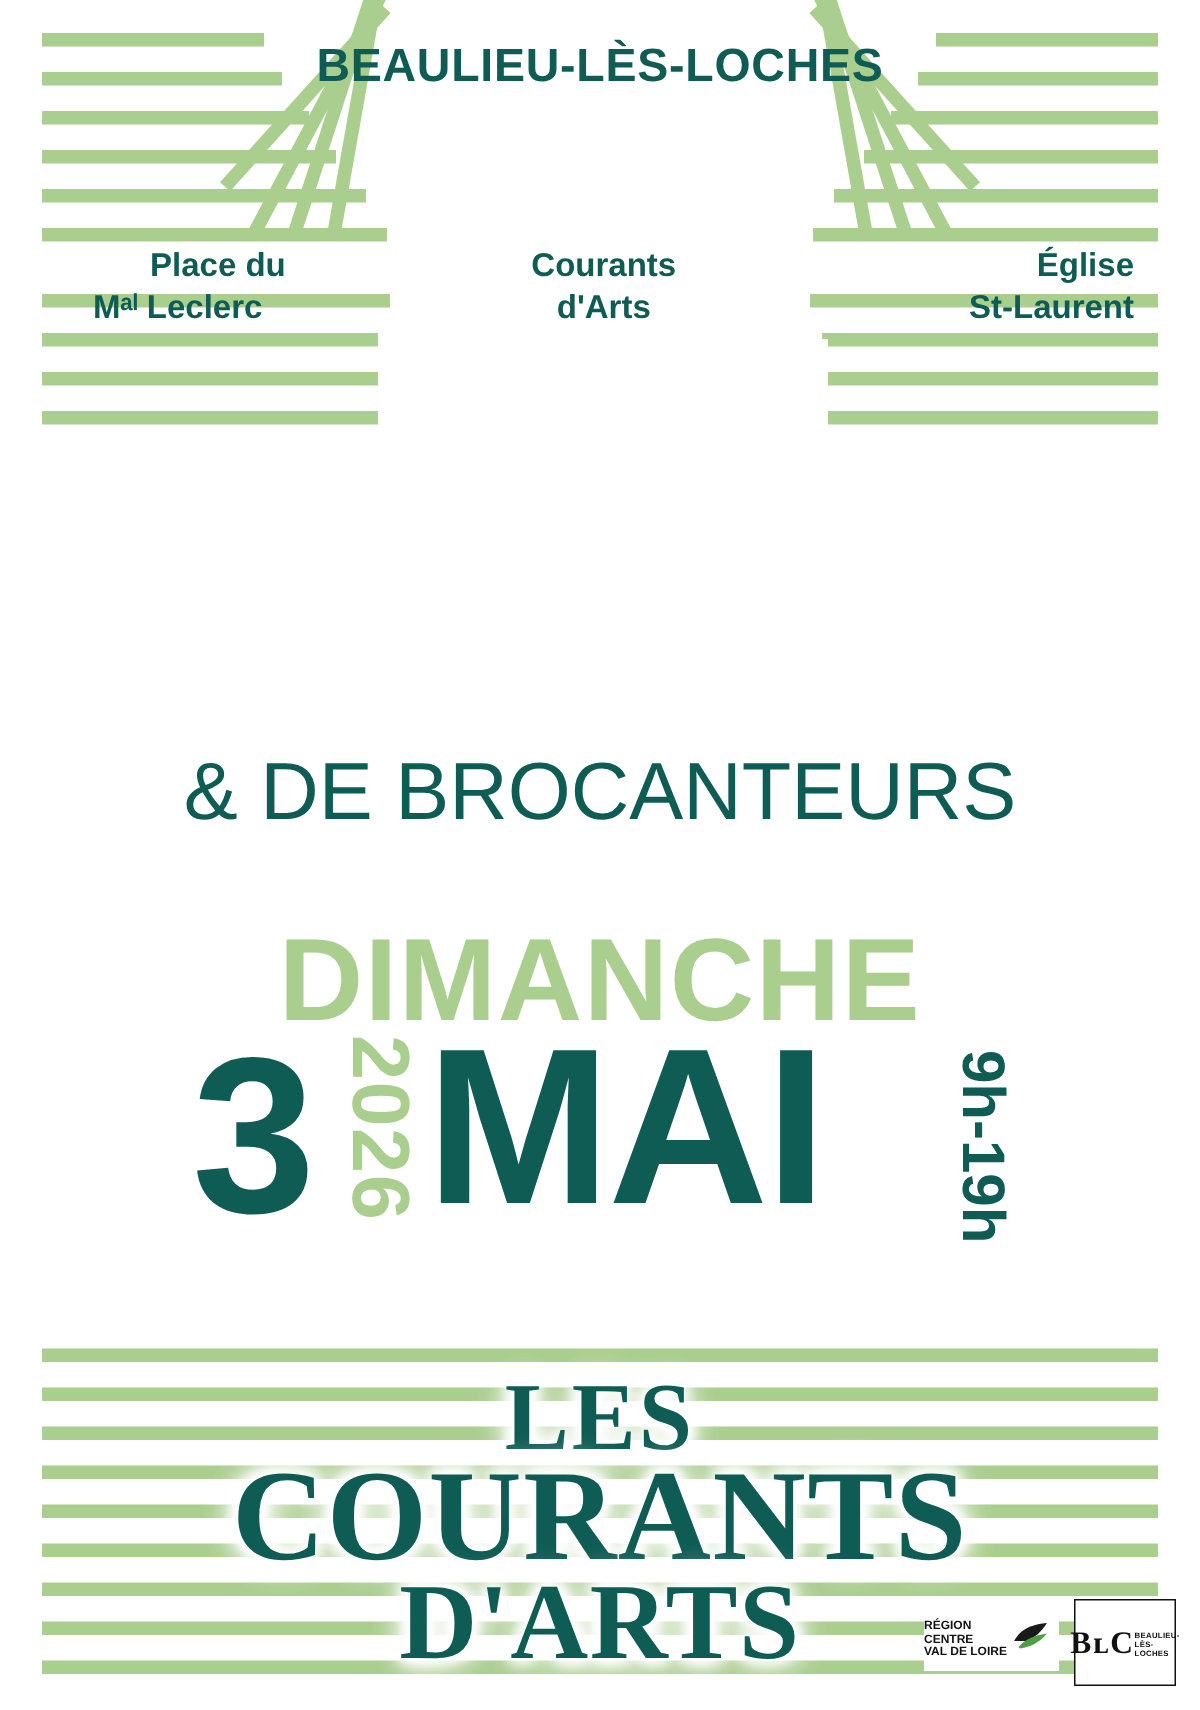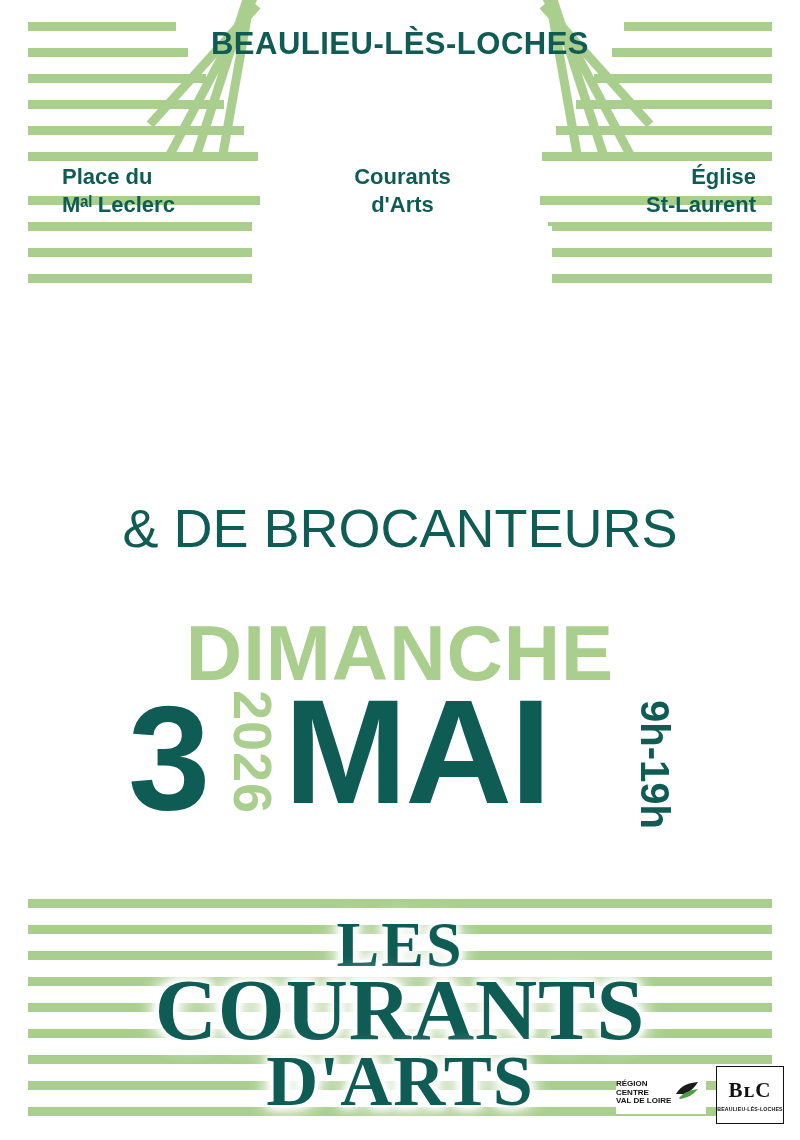--- a/index.html
+++ b/index.html
@@ -254,21 +254,21 @@
   .logo-bll {
     position: absolute;
     left: 716px;
     top: 1066px;
     width: 66px;
     height: 56px;
     z-index: 6;
     background: #ffffff;
     border: 1px solid #111;
     display: flex;
-    flex-direction: column;
+    flex-direction: row;
     align-items: center;
     justify-content: center;
   }
   .logo-bll-mark {
     font-family: "Liberation Serif", serif;
     font-size: 21px;
     font-weight: bold;
     color: #111;
     letter-spacing: 1px;
   }
@@ -319,21 +319,21 @@
     <div class="stripe" style="right:222px; top:155px; width:168px; transform:rotate(80deg); transform-origin:right center;"></div>
     <div class="stripe" style="right:150px; top:120px; width:160px; transform:rotate(48deg); transform-origin:right center;"></div>
 
     <div class="sun"></div>
     <div class="sun-mask-bottom"></div>
   </div>
 
   <div class="top-title">BEAULIEU-LÈS-LOCHES</div>
 
   <div class="sub-label sub-left">
-    <span style="white-space:pre-line;">Place du
+    <span style="white-space:pre-line;margin-left:38px;">Place du
 Mᵃˡ Leclerc</span>
   </div>
   <div class="sub-label sub-mid">
     <span style="white-space:pre-line;">Courants
 d'Arts</span>
   </div>
   <div class="sub-label sub-right">
     <span style="white-space:pre-line;">Église
 St-Laurent</span>
   </div>

